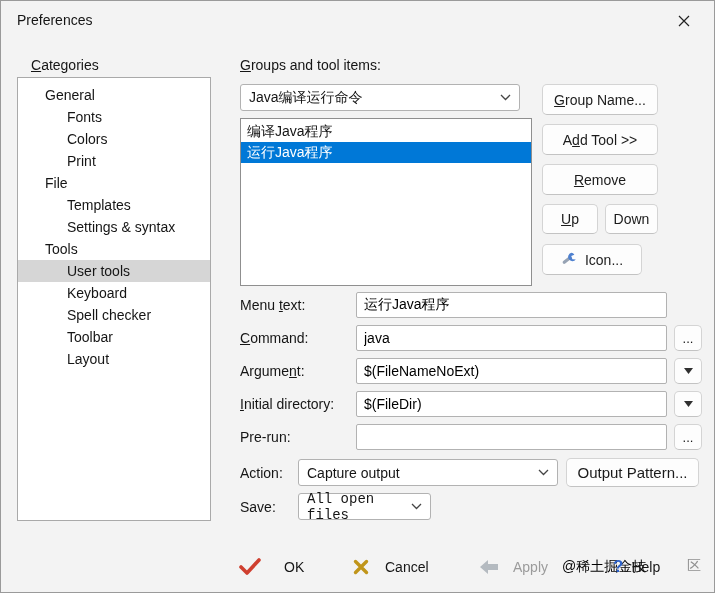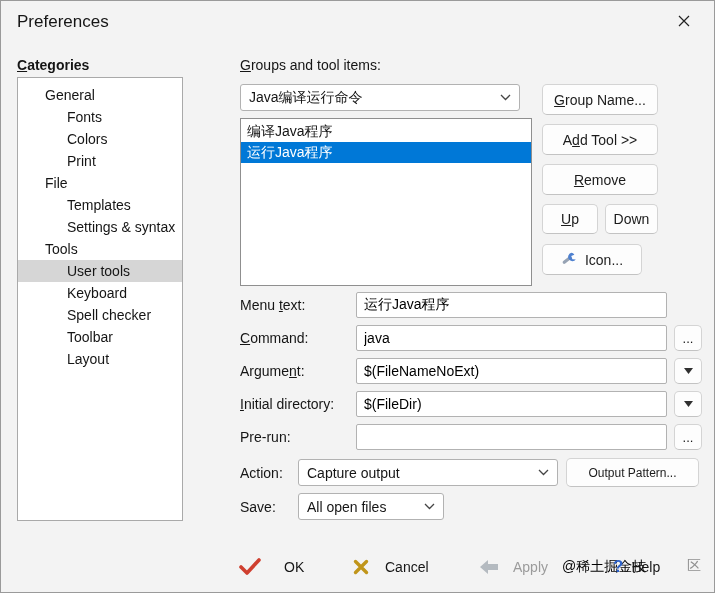--- a/index.html
+++ b/index.html
@@ -7,26 +7,26 @@
     position:relative; width:715px; height:593px;
     background:#f3f3f3; border:1px solid #9a9a9a; box-sizing:border-box;
     font-family:"Liberation Sans", sans-serif; font-size:14px; color:#151515;
     overflow:hidden;
   }
   .abs { position:absolute; }
   .k { text-decoration:underline; }
   .lbl { white-space:nowrap; }
 
   
-  #title { left:16px; top:11px; font-size:17px; }
+  #title { left:16px; top:11px; font-size:14px; }
   #close { right:14px; top:7px; width:32px; height:26px; display:flex; align-items:center; justify-content:center; cursor:default; }
 
   
-  #catlabel { left:16px; top:56px;font-weight:bold; }
-  #tree { left:16px; top:76px; width:166px; height:444px; background:#fff; border:1px solid #a9a9a9; box-sizing:border-box; padding-top:6px; overflow:hidden; }
+  #catlabel { left:30px; top:56px; }
+  #tree { left:16px; top:76px; width:194px; height:444px; background:#fff; border:1px solid #a9a9a9; box-sizing:border-box; padding-top:6px; overflow:hidden; }
   .titem { height:22px; line-height:22px; white-space:nowrap; cursor:default; }
   .titem.l1 { padding-left:27px; }
   .titem.l2 { padding-left:49px; }
   .titem.selected { background:#d6d6d6; }
 
   
   #groupslabel { left:239px; top:56px; }
   .combo { background:#fff; border:1px solid #b2b2b2; border-radius:3px; display:flex; align-items:center; justify-content:space-between; padding:0 8px; box-sizing:border-box; cursor:default; }
   #groupcombo { left:239px; top:83px; width:280px; height:27px;gap:26px; }
   #toollist { left:239px; top:117px; width:292px; height:168px; background:#fff; border:1px solid #8f8f8f; box-sizing:border-box; padding-top:2px; }
@@ -47,22 +47,22 @@
   #lbl-menutext { top:296px; } #lbl-command { top:329px; } #lbl-argument { top:362px; }
   #lbl-initdir  { top:395px; } #lbl-prerun  { top:428px; }
   .tinput { position:absolute; left:355px; width:311px; height:26px; border:1px solid #b2b2b2; border-radius:2px; background:#fff; font:inherit; padding:0 7px; box-sizing:border-box; outline:none; }
   #in-menutext { top:291px; } #in-command { top:324px; } #in-argument { top:357px; }
   #in-initdir  { top:390px; } #in-prerun  { top:423px; }
   .sidebtn { left:673px; width:28px; height:26px; font-size:13px; }
   #sb-command { top:324px; } #sb-argument { top:357px; } #sb-initdir { top:390px; } #sb-prerun { top:423px; }
 
   #lbl-action { top:464px; } #lbl-save { top:498px; }
   #actioncombo { left:297px; top:458px; width:260px; height:27px; }
-  #btn-outputpattern { left:565px; top:457px; width:133px; height:29px; font-size:12px; }
-  #savecombo { left:297px; top:492px; width:146px; height:27px; }
+  #btn-outputpattern { left:565px; top:457px; width:133px; height:29px; font-size:15px; }
+  #savecombo { left:297px; top:492px; width:133px; height:27px;font-family:Liberation Mono, monospace; }
 
   
   .footbtn { display:flex; align-items:center; top:551px; height:30px; cursor:default; }
   #btn-ok { left:238px; gap:23px; }
   #btn-cancel { left:352px; gap:16px; }
   #btn-apply { left:478px; gap:14px; color:#9b9b9b; }
   #btn-help { left:612px; gap:8px; }
   .wm { color:#000000; }
   #wm-right { left:686px; top:556px; color:#8f8f8f; }
   .ic { display:flex; align-items:center; }

